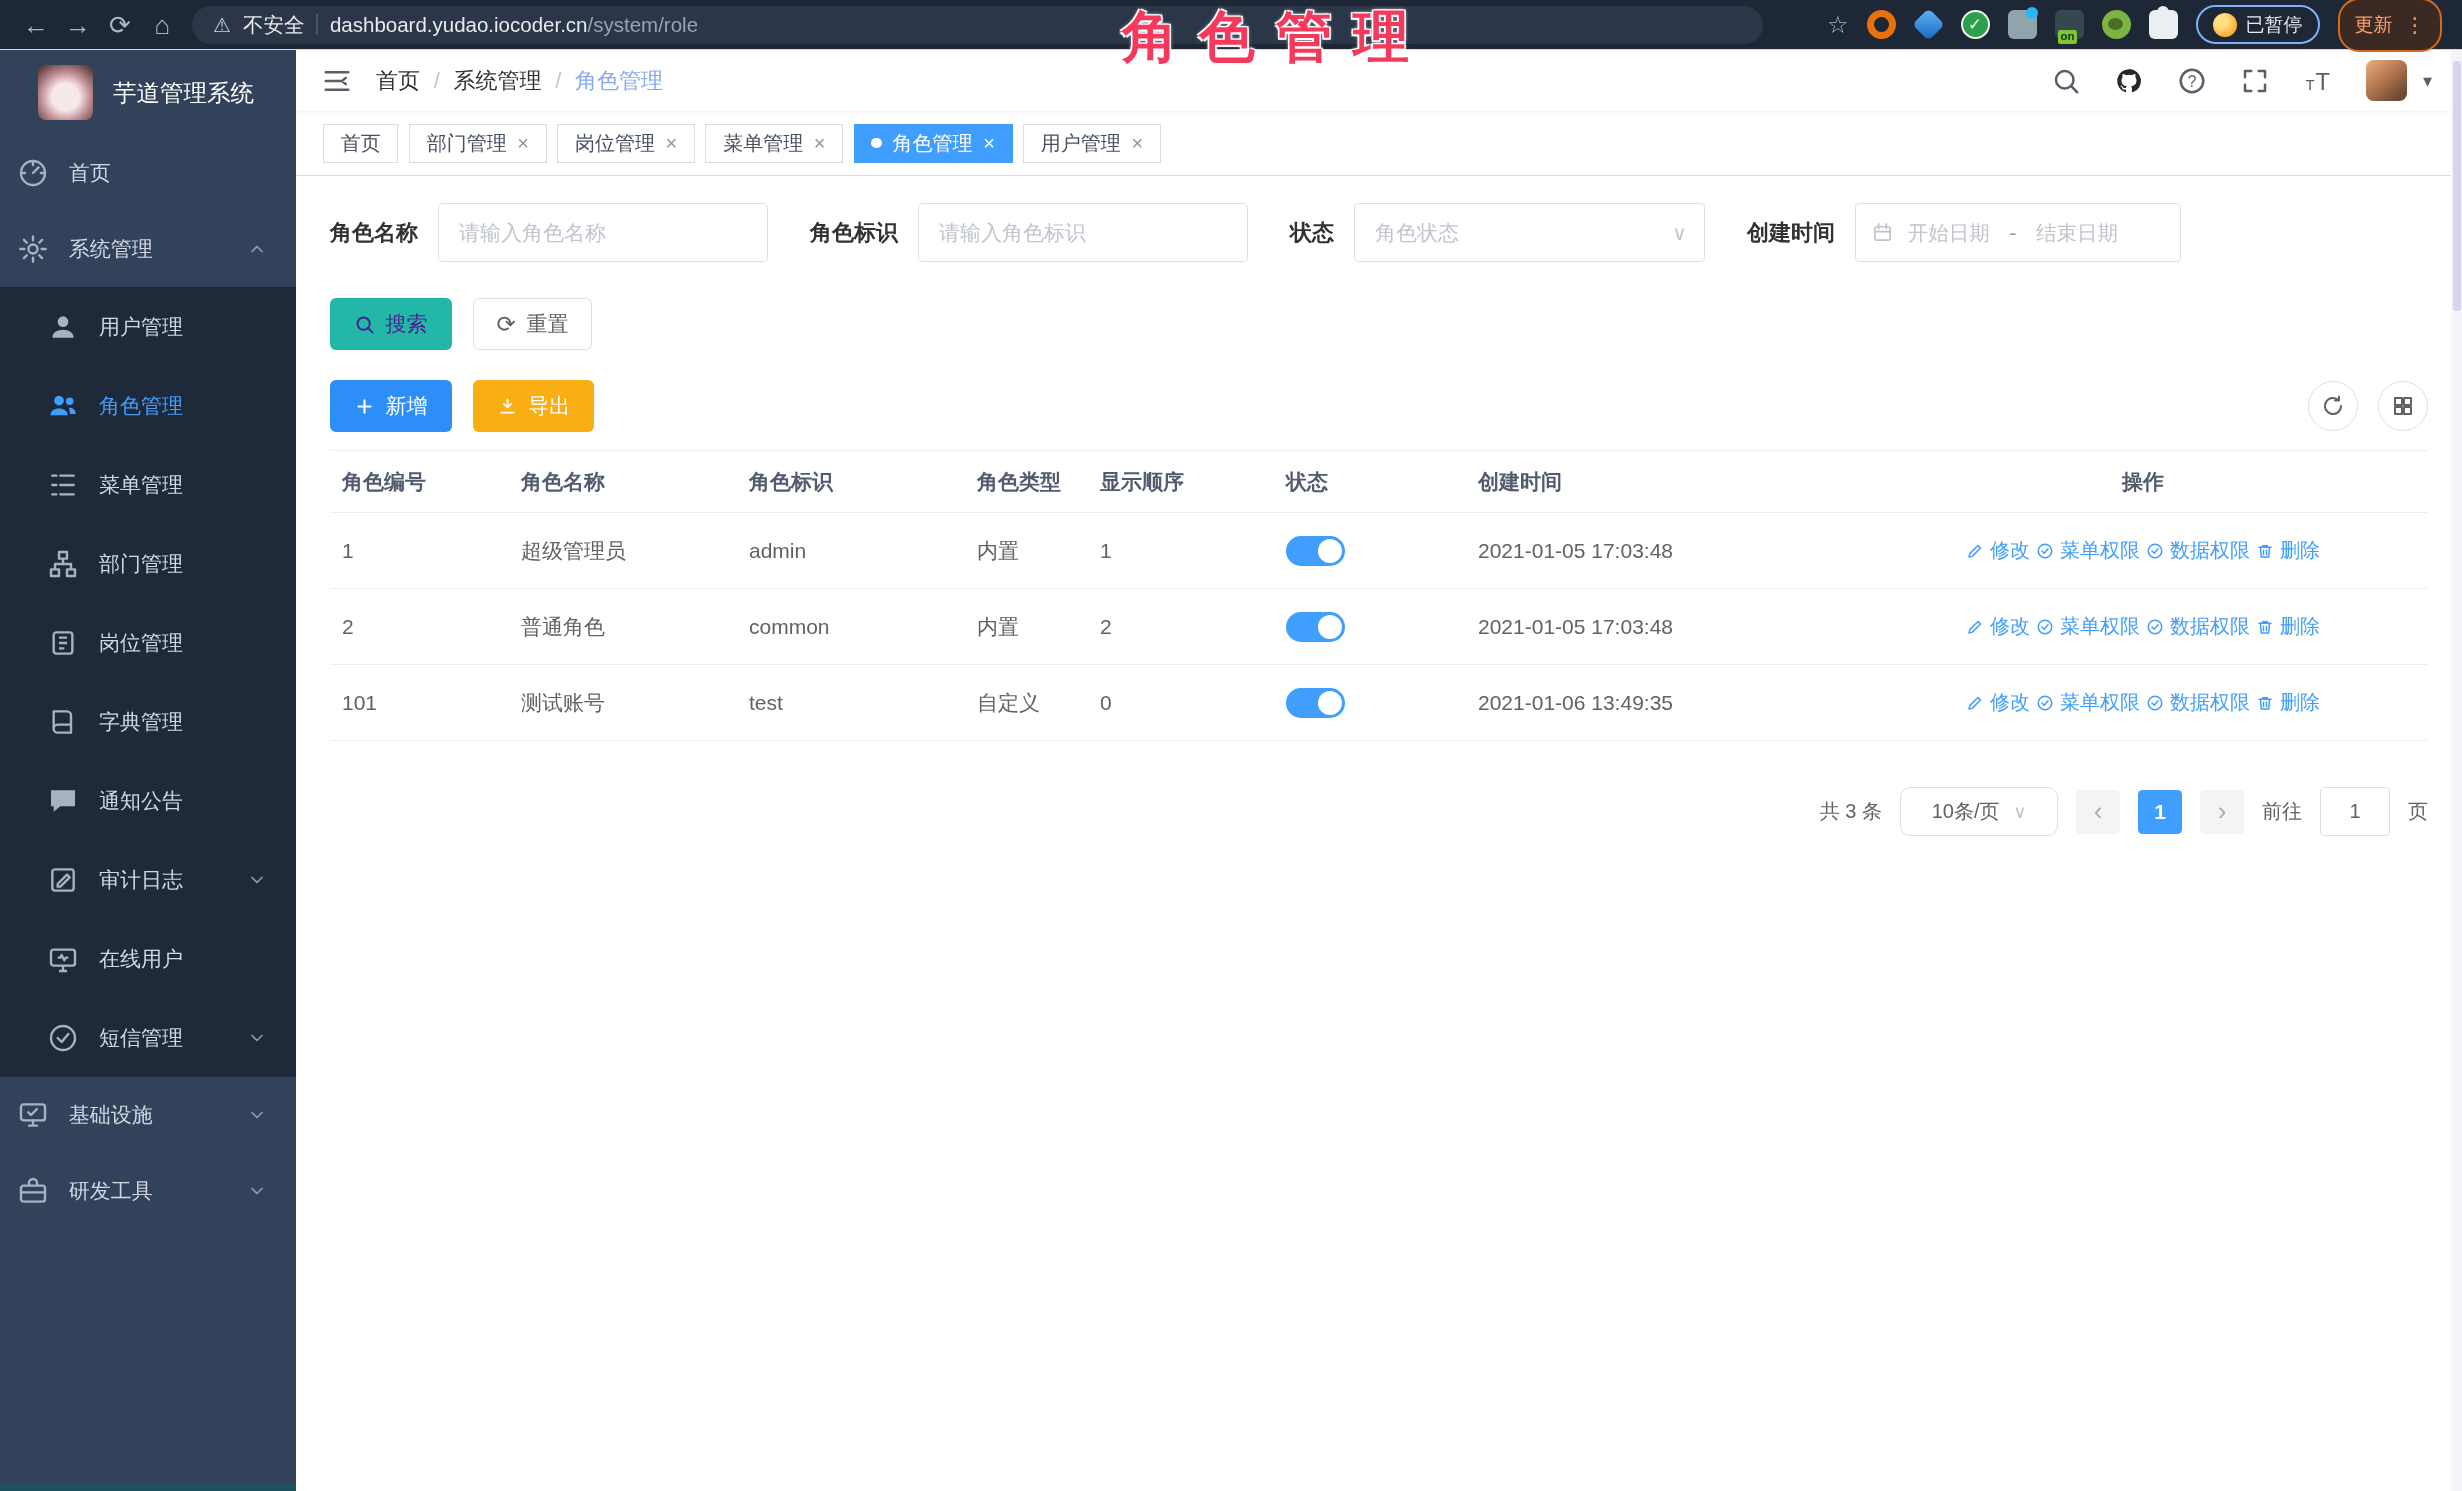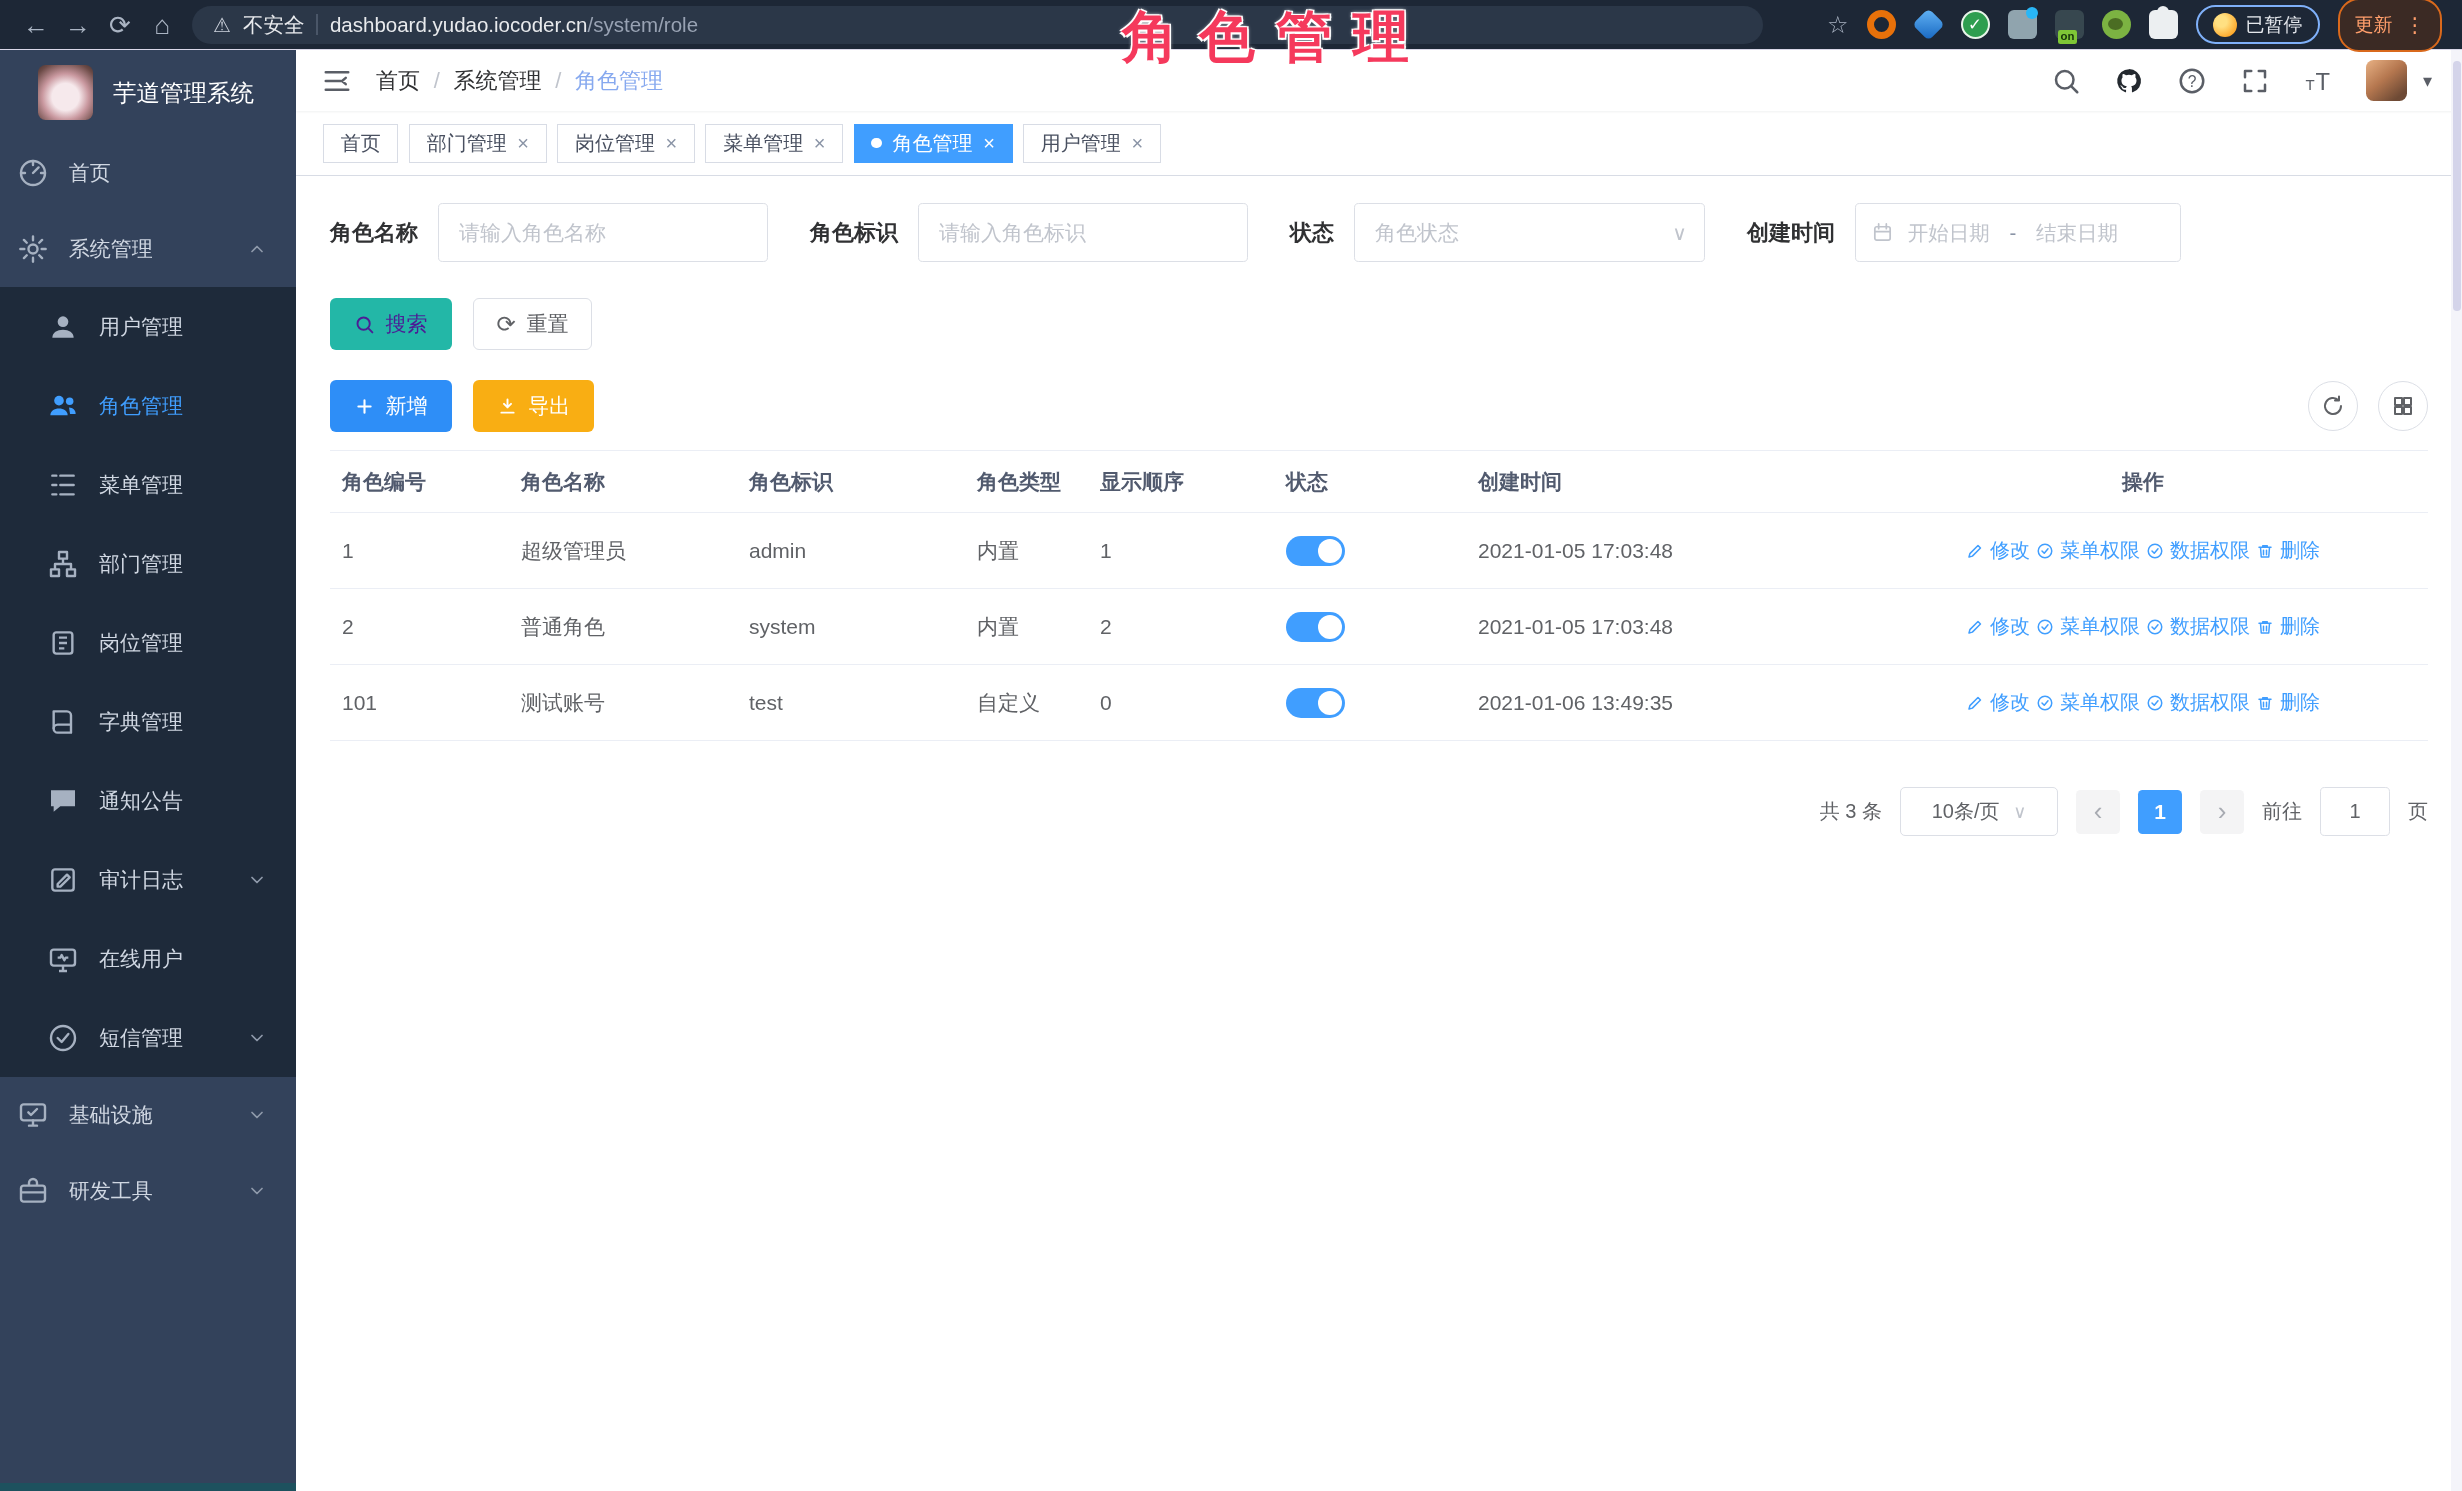--- a/index.html
+++ b/index.html
@@ -140,21 +140,21 @@
   .ops-h{text-align:center;padding-left:0}
   .ops{display:flex;justify-content:center;gap:6px;padding-left:0}
   .link{color:var(--accent);font-size:20px;display:inline-flex;align-items:center;gap:6px;cursor:pointer;white-space:nowrap}
   .link svg{width:18px;height:18px}
   .switch{width:59px;height:30px;border-radius:15px;background:var(--accent);position:relative;cursor:pointer}
   .switch .knob{position:absolute;right:3px;top:3px;width:24px;height:24px;background:#fff;border-radius:50%}
 
   
   .pager{margin-top:46px;display:flex;justify-content:flex-end;align-items:center;gap:18px;
          font-size:20px;color:var(--text-regular)}
-  .psel{width:158px;height:49px;border:0.8px solid var(--border);border-radius:5px;display:flex;
+  .psel{width:158px;height:49px;border:0.8px solid var(--border);border-radius:10px;display:flex;
         align-items:center;justify-content:center;gap:13.7px;cursor:pointer;background:#fff}
   .psel .selcaret2{color:#c0c4cc;font-size:18px}
   .pbtn{width:44px;height:44px;border-radius:4.6px;background:#f4f4f5;color:#a8abb2;display:flex;
         align-items:center;justify-content:center;font-size:26px;cursor:pointer}
   .pcur{width:44px;height:44px;border-radius:4.6px;background:var(--accent);color:#fff;display:flex;
         align-items:center;justify-content:center;font-size:21px;font-weight:bold;cursor:pointer}
   .goto-input{width:70px;height:49px;border:0.8px solid var(--border);border-radius:4.6px;text-align:center;
               font-size:20px;color:var(--text-regular);font-family:inherit;outline:none}
 
   .vscroll{position:absolute;right:0;top:50px;bottom:0;width:10.6px;background:#f4f4fa;z-index:6}
@@ -520,21 +520,21 @@
                   <path d="M4 7h16M9 7V5h6v2M6 7l1 13h10l1-13M10 11v6M14 11v6"></path>
                 </svg>
                 <span>删除</span>
               </span>
           </div>
         </div>
 
         <div class="t-row">
           <div class="cell">2</div>
           <div class="cell">普通角色</div>
-          <div class="cell">system</div>
+          <div class="cell">common</div>
           <div class="cell">内置</div>
           <div class="cell">2</div>
           <div class="cell">
               <div class="switch">
                 <div class="knob"></div>
               </div>
             </div>
           <div class="cell">2021-01-05 17:03:48</div>
           <div class="ops">
             <span class="link">

